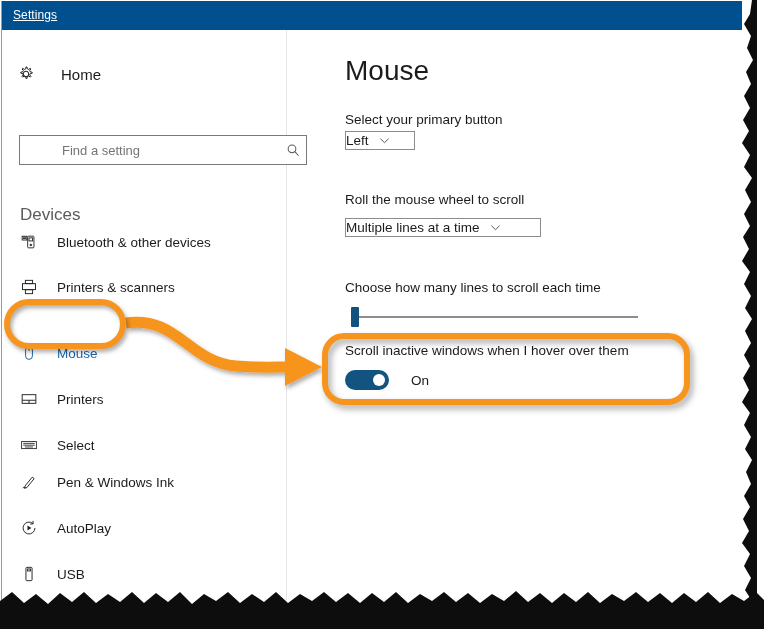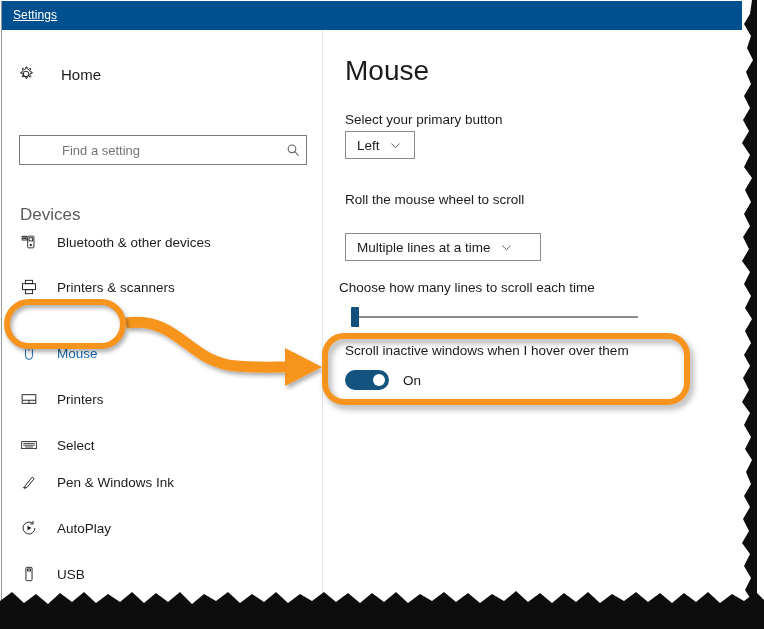--- a/index.html
+++ b/index.html
@@ -40,21 +40,21 @@
     font-size: 12px;
     color: #ffffff;
     letter-spacing: .1px;
     text-decoration: underline;
   }
 
   
   .nav {
     position: absolute;
     left: 1px; top: 29px;
-    width: 320px; height: 570px;
+    width: 284px; height: 570px;
     background: #ffffff;
     border-right: 1px solid #e6e6e6;
     box-sizing: border-box;
   }
   .nav-home {
     position: absolute;
     left: 14px; top: 29px;
     width: 290px; height: 30px;
     display: flex; align-items: center;
   }
@@ -118,23 +118,22 @@
   }
   .field-label {
     position: absolute;
     font-size: 13.5px; color: #1b1b1b;
   }
   .combo {
     position: absolute;
     border: 1px solid #8c8c8c;
     background: #ffffff;
     box-sizing: border-box;
-    height: 28px;
+    height: 19px;
     display: flex; align-items: center;
-    padding-left: 11px;
   }
   .combo .val { font-size: 13.5px; color: #1b1b1b; }
   .combo .chev { margin-left: 10px; margin-right: 10px; display: flex; align-items: center; }
 
   
   .slider {
     position: absolute;
     left: 345px; top: 305px;
     width: 291px; height: 22px;
   }
@@ -144,21 +143,21 @@
   }
   .slider .thumb {
     position: absolute; left: 4px; top: 1px;
     width: 8px; height: 20px; background: #12507e; border-radius: 1px;
   }
 
   
   .toggle-row {
     position: absolute;
     left: 343px; top: 369px;
-    display: flex; align-items: center;
+    display: flex; align-items: center; gap: 8px;
   }
   .toggle {
     width: 44px; height: 20px;
     border-radius: 10px;
     background: #12537f;
     position: relative;
   }
   .toggle .knob {
     position: absolute; right: 4px; top: 4px;
     width: 12px; height: 12px; border-radius: 50%;
@@ -357,30 +356,30 @@
         <span class="val">Left</span>
         <span class="chev">
           <svg width="11" height="11" viewBox="0 0 12 12">
             <polyline points="1.5,4 6,8.4 10.5,4" fill="none" stroke="#4a4a4a" stroke-width="1"></polyline>
           </svg>
         </span>
       </div>
 
       <div class="field-label" style="left:22px; top:162px">Roll the mouse wheel to scroll</div>
 
-      <div class="combo" style="left:22px; top:188px; width:196px;margin-top:15px;">
+      <div class="combo" style="left:22px; top:188px; width:196px;">
         <span class="val">Multiple lines at a time</span>
         <span class="chev">
           <svg width="11" height="11" viewBox="0 0 12 12">
             <polyline points="1.5,4 6,8.4 10.5,4" fill="none" stroke="#4a4a4a" stroke-width="1"></polyline>
           </svg>
         </span>
       </div>
 
-      <div class="field-label" style="left:16px; top:250px">Choose how many lines to scroll each time</div>
+      <div class="field-label" style="left:22px; top:250px">Choose how many lines to scroll each time</div>
     </div>
 
     <div class="slider">
       <div class="track"></div>
       <div class="thumb"></div>
     </div>
 
     <div class="field-label" style="left:343px; top:342px">Scroll inactive windows when I hover over them</div>
 
     <div class="toggle-row">

